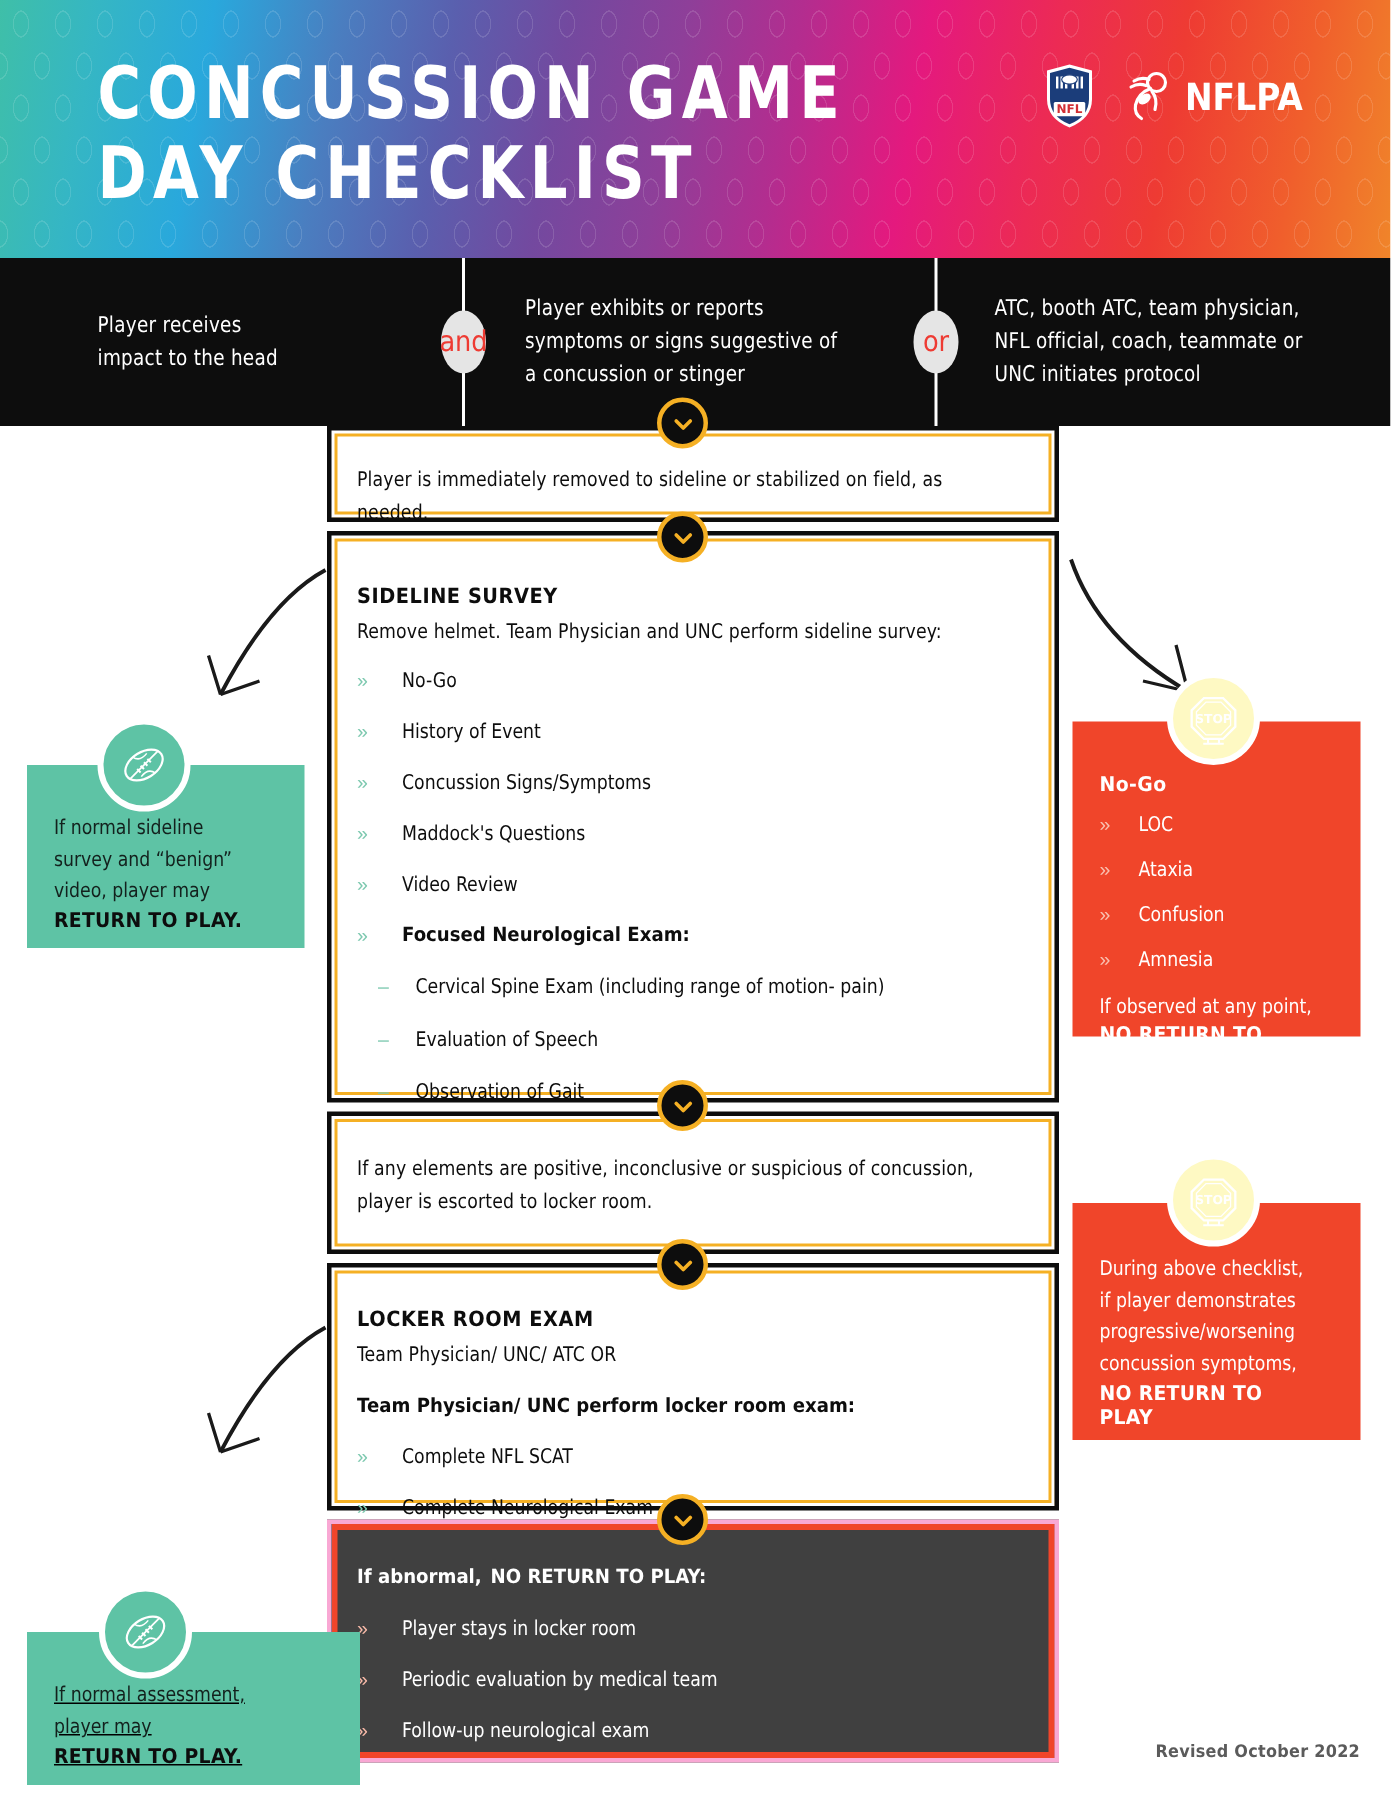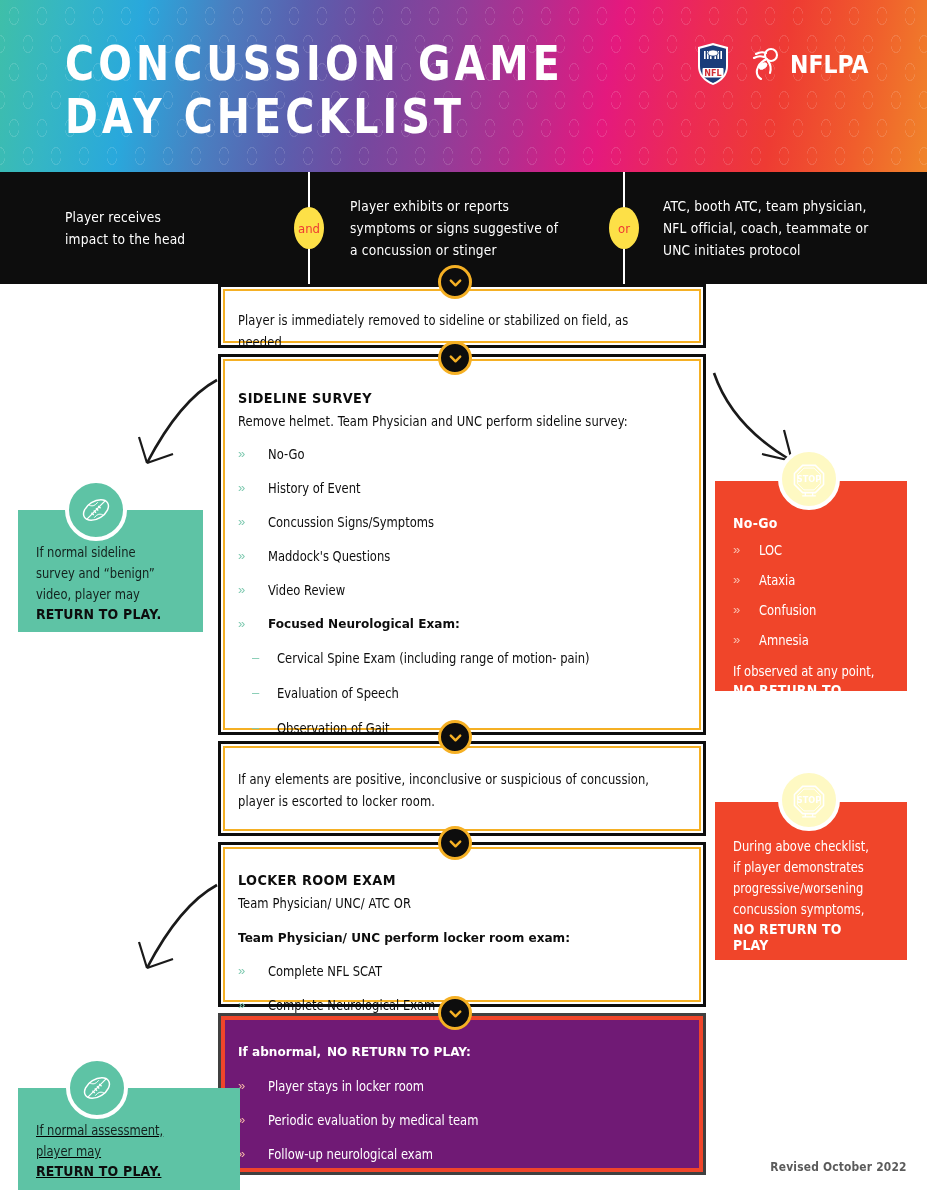--- a/index.html
+++ b/index.html
@@ -63,23 +63,23 @@
   .trig-text {
     color:#fff; font-family:"DejaVu Sans Condensed","DejaVu Sans", sans-serif;
     font-size:14.5px; line-height:22px; letter-spacing:.2px;
     transform:scaleX(.94); transform-origin:left center; white-space:pre-line;
   }
   .vdiv { position:absolute; top:0; width:2px; height:112px; background:#fff; }
   .vdiv.d1 { left:308px; }
   .vdiv.d2 { left:623px; }
   .connector {
     position:absolute; width:30px; height:42px; border-radius:50%;
-    background:#fde047; display:flex; align-items:center; justify-content:center;
+    background:#e5e5e5; display:flex; align-items:center; justify-content:center;
     color:#ee3b33; font-family:"DejaVu Sans Condensed","DejaVu Sans", sans-serif;
-    font-size:13px; z-index:3;
+    font-size:19px; z-index:3;
   }
   .connector.k1 { left:294px; top:207px; }
   .connector.k2 { left:609px; top:207px; }
 
   
   .flow { position:absolute; left:218px; top:284px; width:488px; }
   .fbox {
     border:3px solid #0d0d0d;
     background:#fff; position:relative;
     box-shadow: inset 0 0 0 2px #fff, inset 0 0 0 4px #f5b024;
@@ -114,21 +114,21 @@
   
   .chev {
     position:absolute; width:34px; height:34px; border-radius:50%;
     background:#0d0d0d; border:3px solid #f5b024;
     display:flex; align-items:center; justify-content:center; z-index:5;
   }
   .chev svg { width:15px; height:15px; }
 
   
   .fbox.red {
-    background:#701a75; border:3px solid #404040;
+    background:#404040; border:3px solid #f9a8d4;
     box-shadow: inset 0 0 0 2px #f0452a, inset 0 0 0 4px #f0452a;
   }
   .fbox.red .sec-title, .fbox.red .btext, .fbox.red .body-text { color:#fff; }
   .fbox.red .bmark { color:#f7b9a8; }
 
   
   .callout { position:absolute; }
   .callout .cbox { padding:22px 18px 20px 18px; position:relative; }
   .callout.green .cbox { background:#5ec3a5; }
   .callout.red .cbox { background:#f0452a; }

